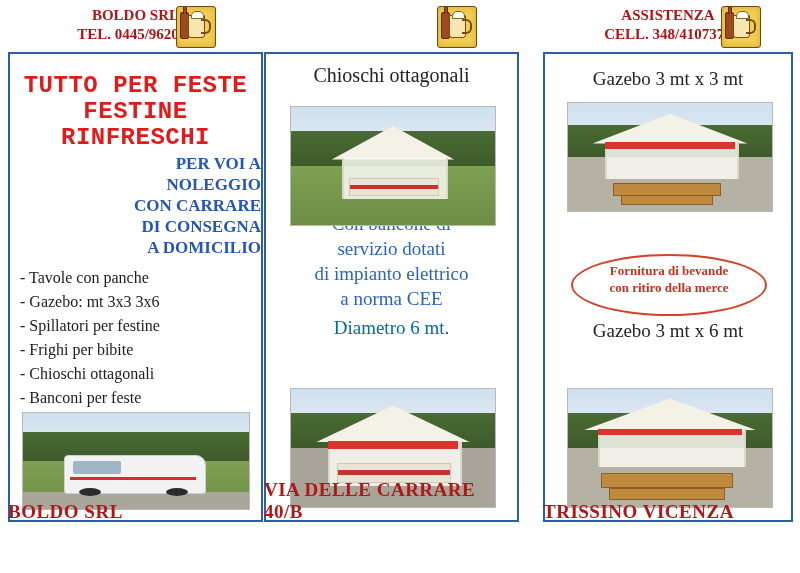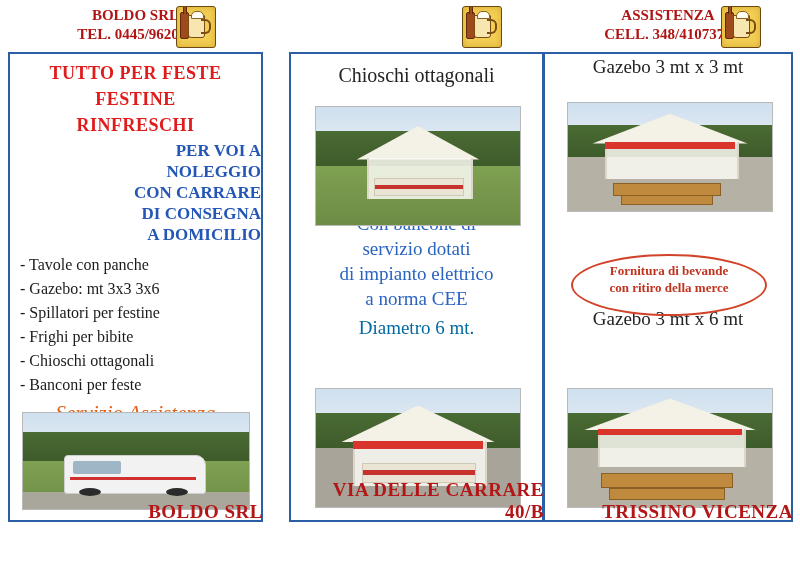--- a/index.html
+++ b/index.html
@@ -21,21 +21,21 @@
   }
 
   
   .col {
     position: absolute;
     top: 0;
     width: 255px;
     height: 537px;
   }
   .col-left   { left: 8px; }
-  .col-mid    { left: 289px; }
+  .col-mid    { left: 264px; }
   .col-right  { left: 543px; width: 250px;}
 
   
   .colhead {
     position: relative;
     height: 52px;
     text-align: center;
     color: #b01515;
     font-family: "Liberation Serif", serif;
     font-weight: bold;
@@ -121,25 +121,25 @@
   }
   .card-left { border-color: #2a5fa5; }
   .card-mid  { border-color: #2a5fa5; }
   .card-right{ border-color: #2a5fa5; }
 
   
   .title-red {
     color: #e01b1b;
     font-weight: bold;
     text-align: center;
-    font-size: 18px;
+    font-size: 24px;
     line-height: 26px;
     letter-spacing: 0.5px;
-    margin-top: 6px;
-    font-family: Liberation Serif, serif;
+    margin-top: 19px;
+    font-family: Liberation Mono, monospace;
   }
   .title-blue {
     color: #2356b5;
     font-weight: bold;
     text-align: right;
     font-size: 17px;
     line-height: 21px;
     margin-top: 2px;
     font-family: "Liberation Serif", serif;
   }
@@ -255,21 +255,21 @@
     font-size:19px;
     margin-top:6px;
     font-family: "Liberation Serif", serif;
   }
 
   
   .right-title {
     text-align:center;
     color:#232323;
     font-size:19px;
-    margin-top:2px;
+    margin-top:14px;
     font-family: "Liberation Serif", serif;
   }
   .oval {
     position:absolute;
     left:26px; top:200px;
     width:196px; height:62px;
     border:2px solid #d2442a;
     border-radius:50%;
     color:#c0341f;
     font-size:13px;
@@ -279,21 +279,21 @@
     padding-top:6px;
     box-sizing:border-box;
     font-family: "Liberation Serif", serif;
   }
 
   
   .footer {
     position:absolute;
     bottom: 14px;
     width:100%;
-    text-align:right;
+    text-align:left;
     color:#b31616;
     font-weight:bold;
     font-size:19px;
     letter-spacing:0.5px;
     font-family: "Liberation Serif", serif;
   }
 </style>
 </head>
 <body>
 

